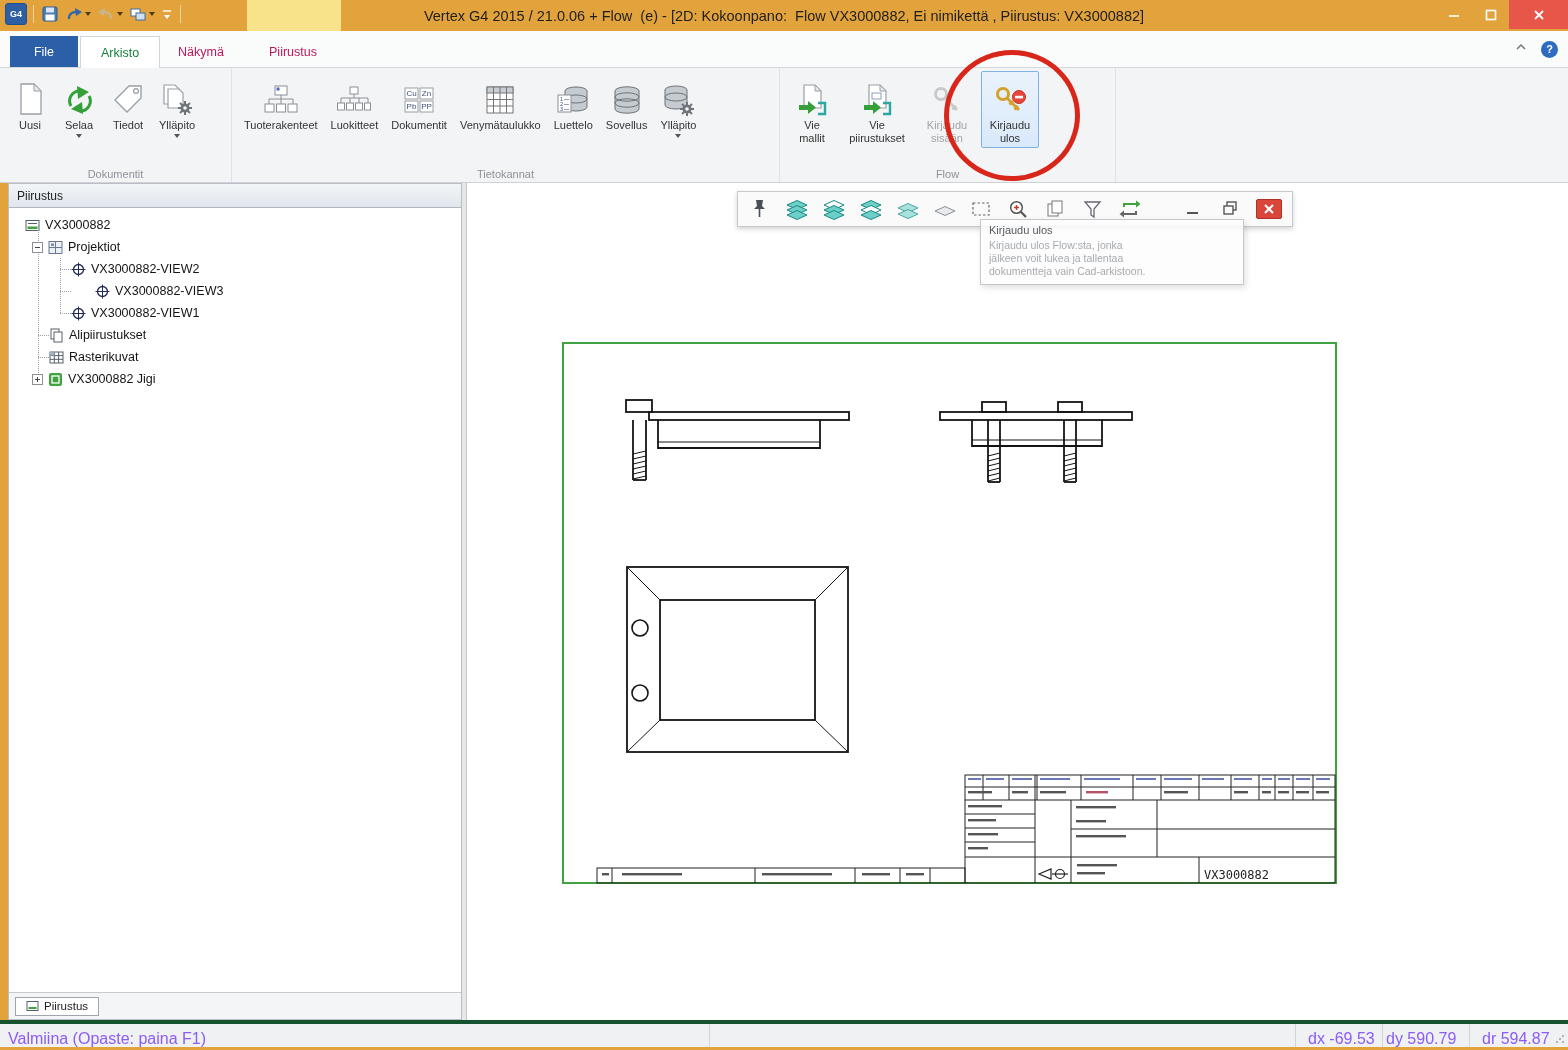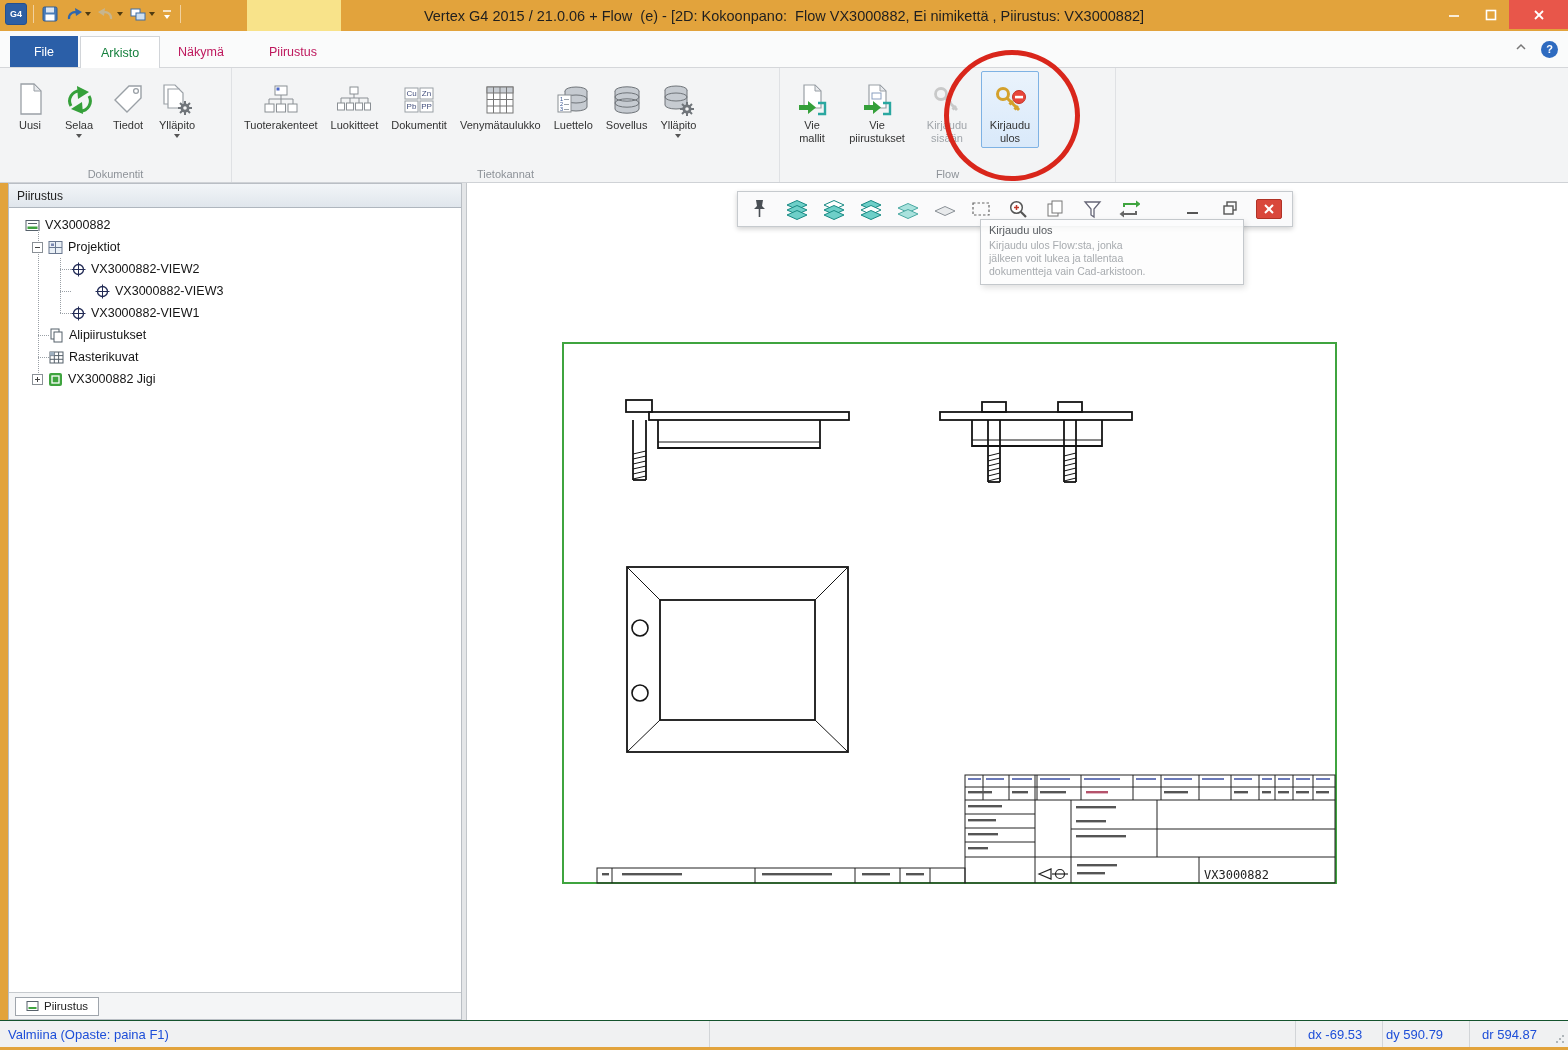--- a/index.html
+++ b/index.html
@@ -62,21 +62,21 @@
   .drawing-svg{position:absolute;left:95px;top:159px}
   .ftoolbar{position:absolute;left:270px;top:8px;width:556px;height:36px;background:rgba(250,250,251,.95);border:1px solid #C6CACE;box-shadow:0 2px 5px rgba(0,0,0,.18);display:flex;align-items:center;gap:15px;padding:0 10px;z-index:30}
   .fic{width:22px;height:22px;display:flex;align-items:center;justify-content:center;flex:none}
   .mleft{margin-left:auto}
   .fclose{width:26px;height:20px;background:#D9473B;border:1px solid #B03226;border-radius:2px;display:flex;align-items:center;justify-content:center;flex:none}
   .tooltip{position:absolute;left:513px;top:36px;width:264px;background:rgba(253,253,253,.82);border:1px solid #C4C8CC;box-shadow:2px 3px 6px rgba(0,0,0,.12);padding:4px 8px 6px;z-index:40}
   .tt-title{font-size:11px;color:#55595E;margin-bottom:3px}
   .tt-line{font-size:10.5px;color:#A7ABAF;line-height:13px}
 
   
-  .statusbar{position:absolute;left:0;top:1020px;width:100%;height:27px;background:#F0F1F2;border-top:1px solid #14532d;font-size:13px;color:#1d4ed8}
+  .statusbar{position:absolute;left:0;top:1020px;width:100%;height:27px;background:#F0F1F2;border-top:4px solid #14532d;font-size:16px;color:#8b5cf6}
   .st-msg{position:absolute;left:8px;top:6px}
   .st-sep{position:absolute;top:0;width:1px;height:100%;background:#D2D5D8}
   .st-val{position:absolute;top:6px}
 
   
   .red-circle{position:absolute;left:944px;top:50px;width:136px;height:131px;border:5px solid #D9261B;border-radius:50%;z-index:100;pointer-events:none}
 </style>
 </head>
 <body>
 

